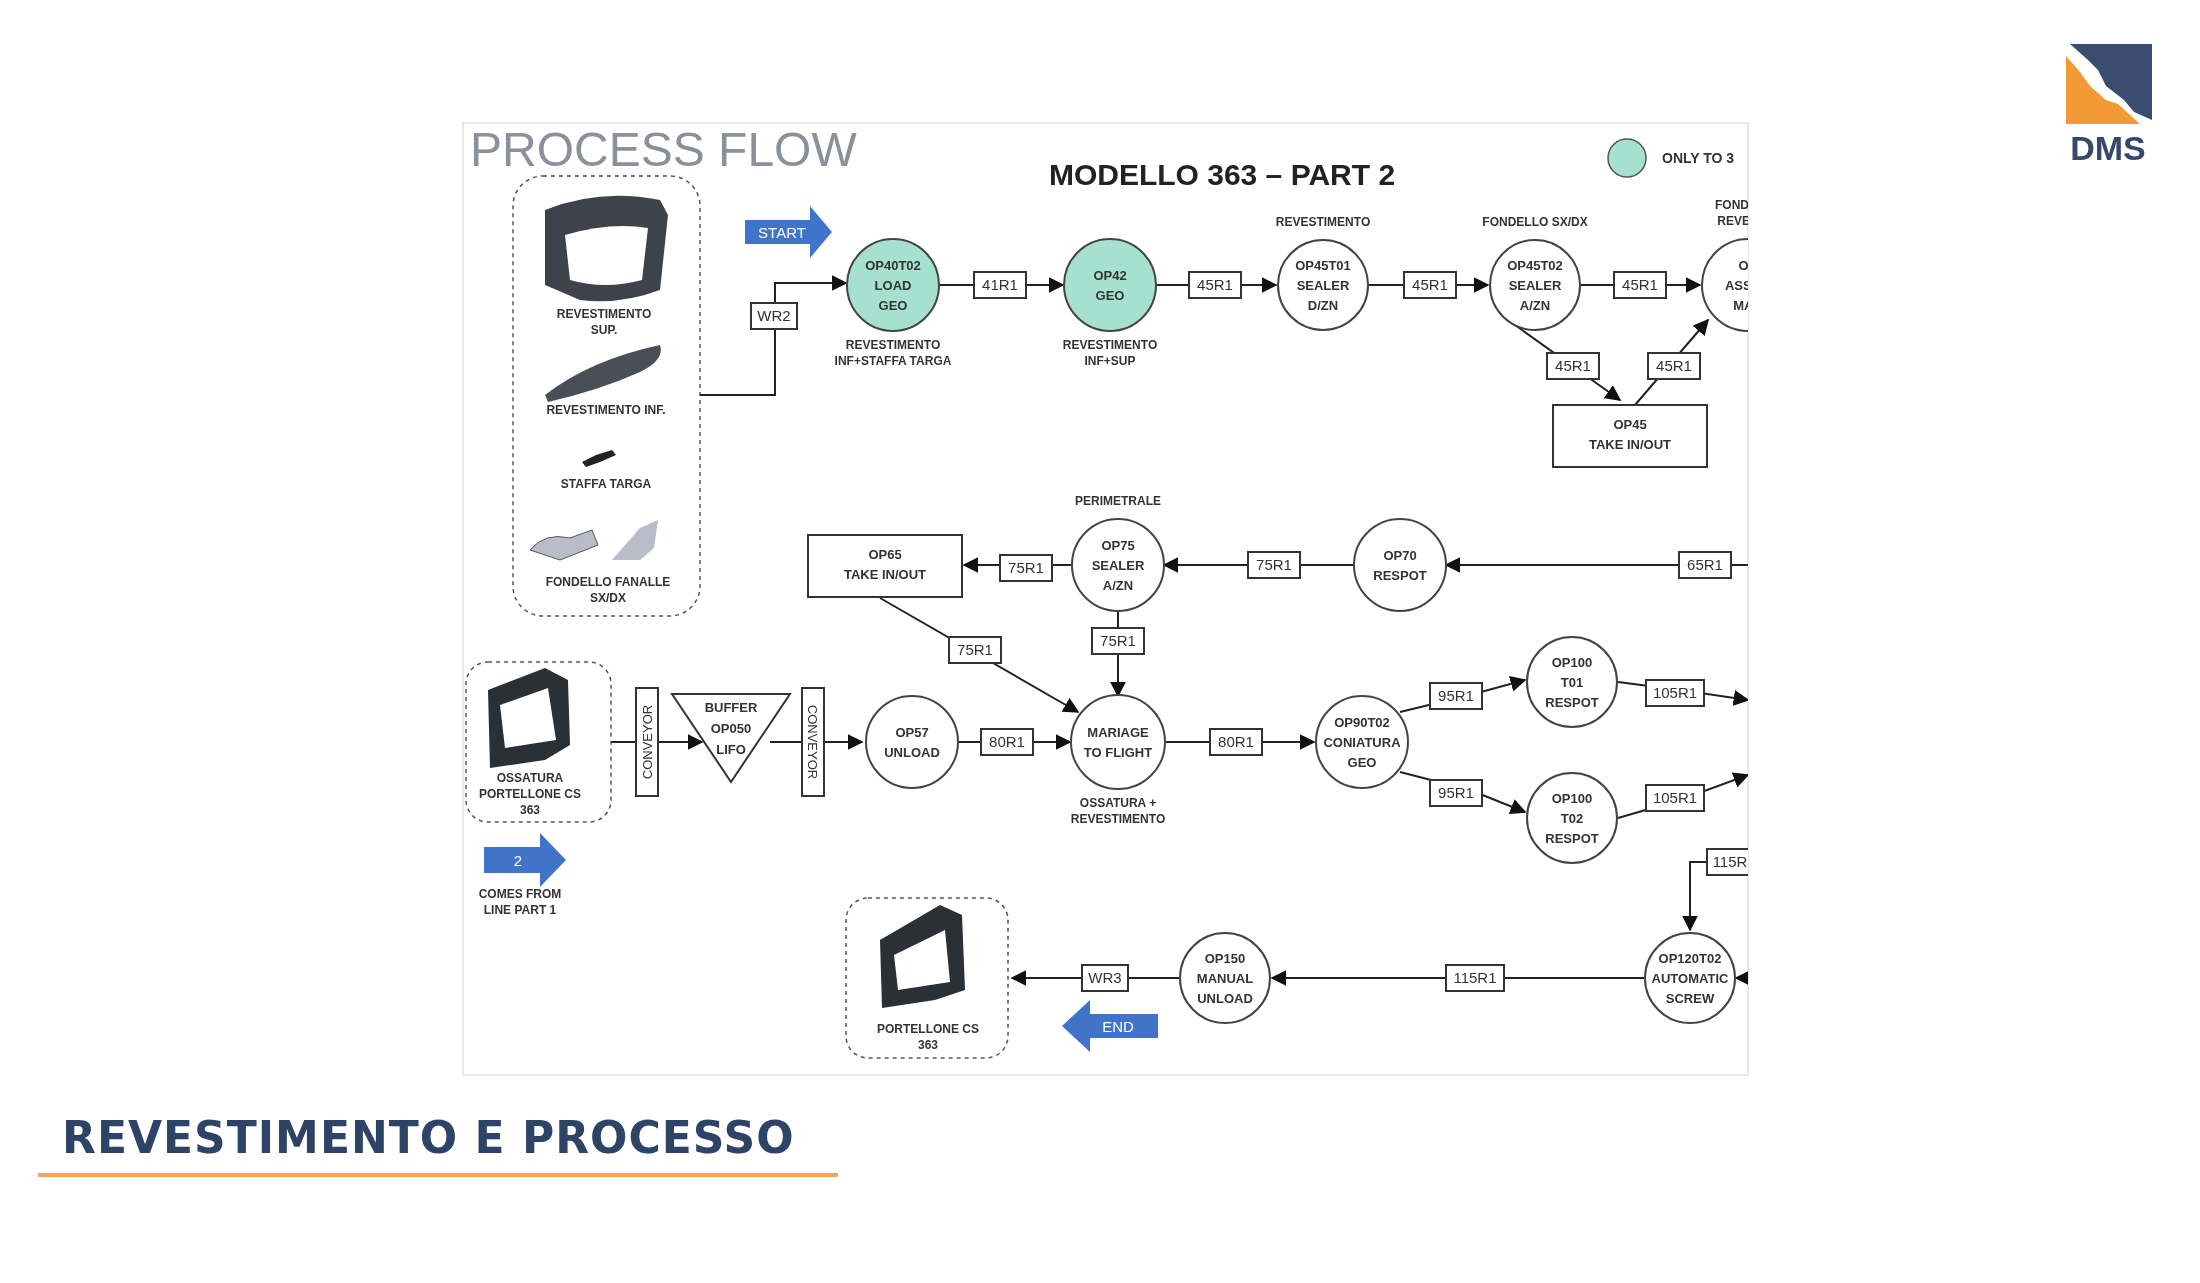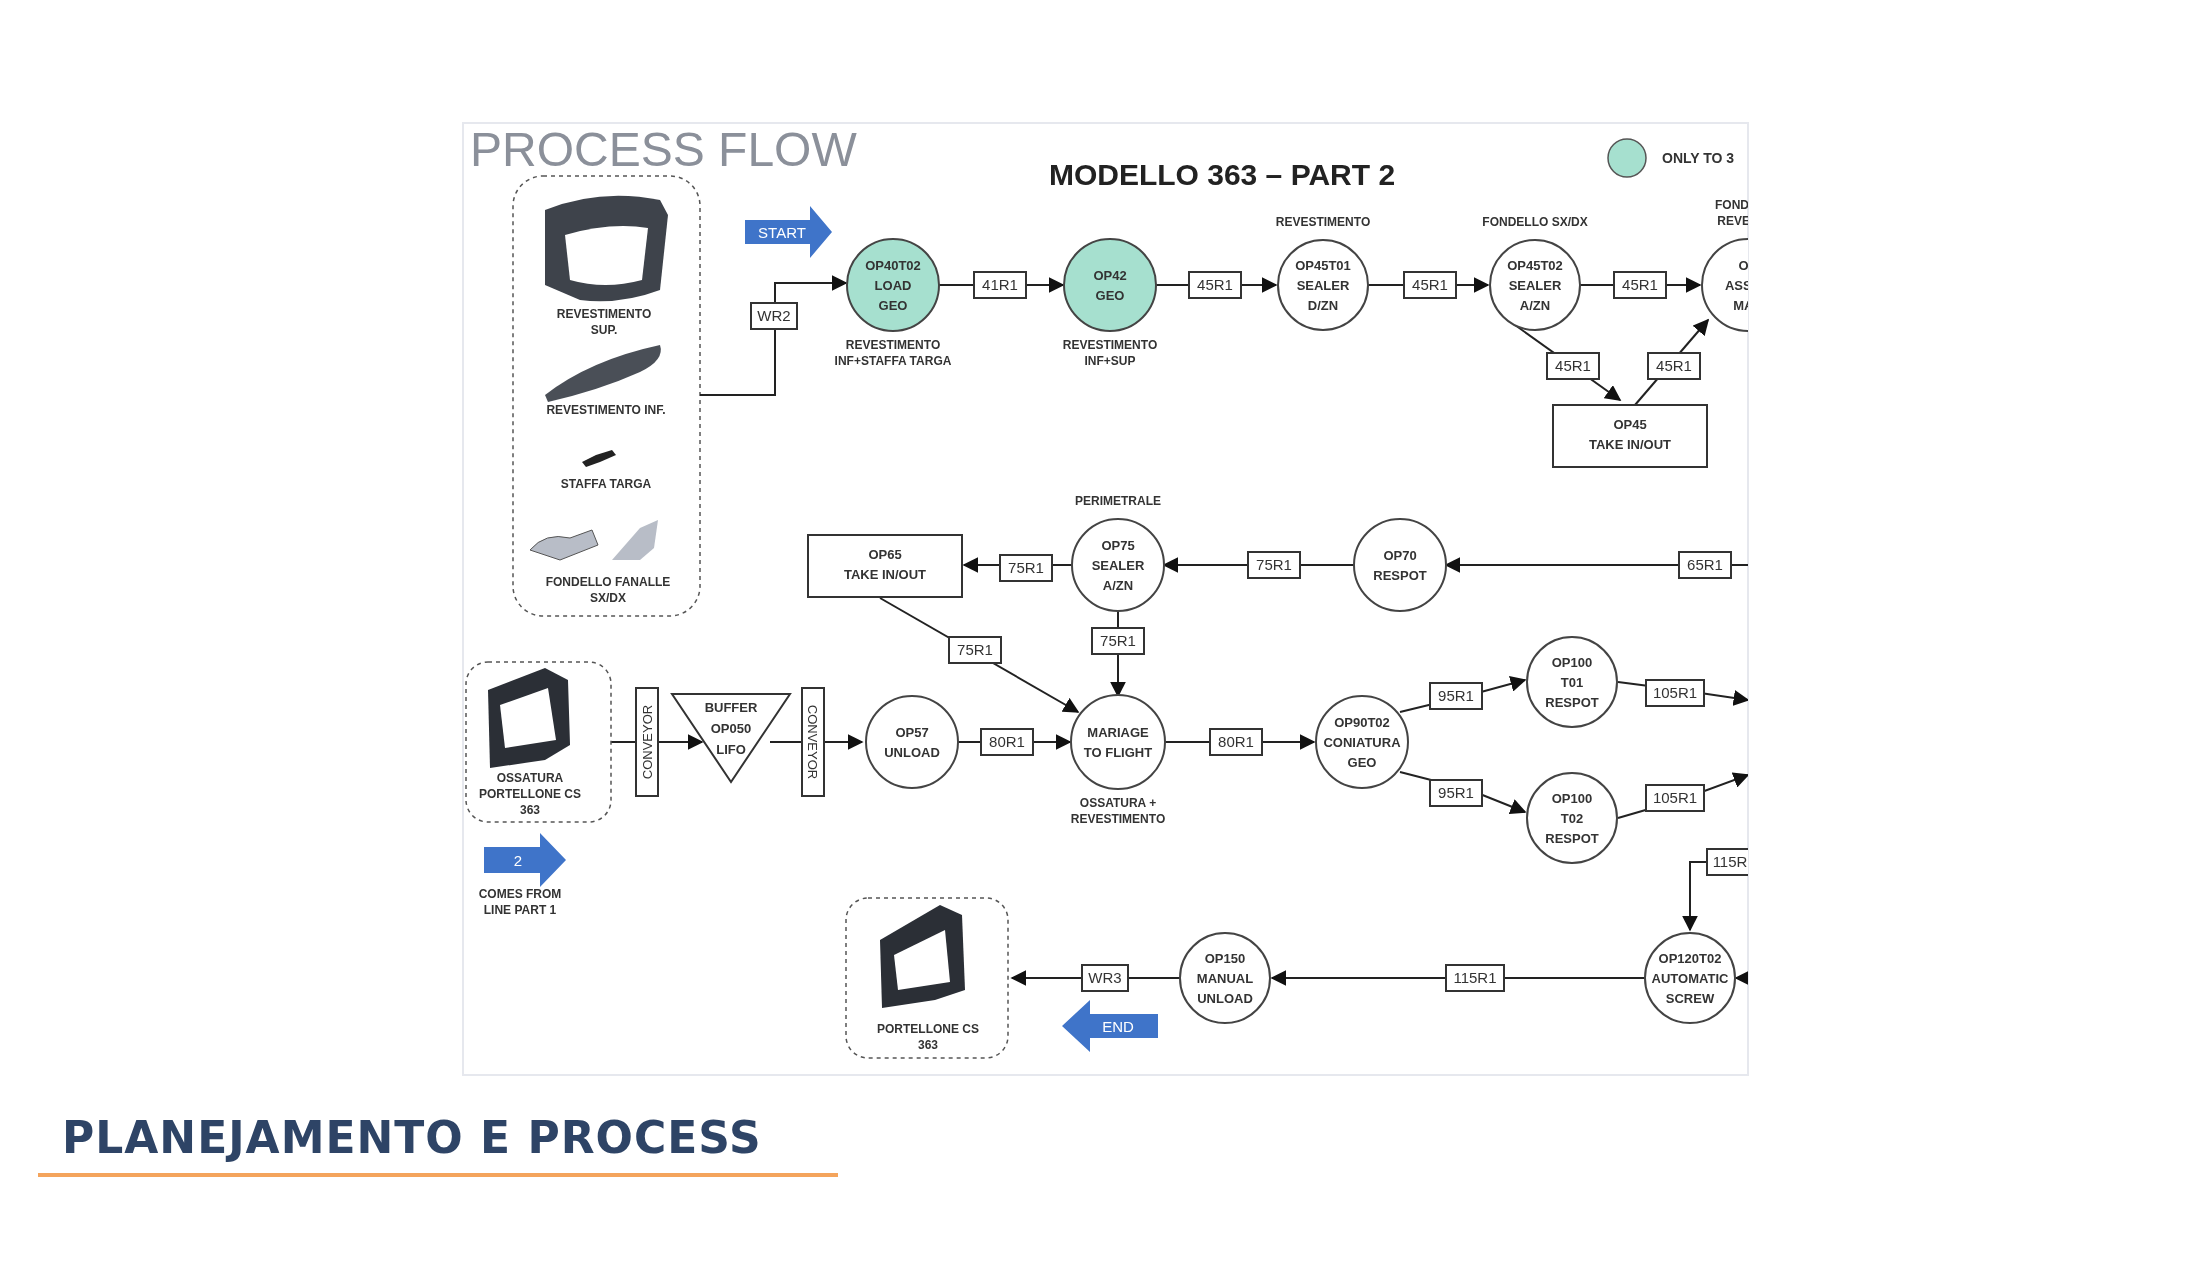--- a/index.html
+++ b/index.html
@@ -11,20 +11,27 @@
   svg text { font-family:"Liberation Sans", sans-serif; }
   .nodetxt { font-size:13px; font-weight:bold; fill:#333; text-anchor:middle; }
   .lbl { font-size:12px; font-weight:bold; fill:#333; text-anchor:middle; }
   .tag { font-size:15px; fill:#333; text-anchor:middle; }
 </style>
 </head>
 <body>
 
 <div id="slide">
 
+  <div class="logo">
+    <svg width="112" height="125" viewBox="0 0 112 125">
+      <polygon points="8,2 90,2 90,78 72,70 62,58 44,44 36,28 26,18" fill="#3a4d6e"></polygon>
+      <polygon points="4,14 18,30 28,44 44,58 56,62 78,82 4,82" fill="#f29a35"></polygon>
+      <text x="46" y="118" text-anchor="middle" font-size="34" font-weight="bold" fill="#35496b">DMS</text>
+    </svg>
+  </div>
 
   <svg id="diagram" width="2200" height="1283" style="position:absolute;left:0;top:0">
     <defs>
       <marker id="ah" viewBox="0 0 10 10" refX="9" refY="5" markerWidth="8" markerHeight="8" orient="auto-start-reverse">
         <path d="M0,0 L10,5 L0,10 z" fill="#111"></path>
       </marker>
       <clipPath id="cardclip">
           <rect x="463" y="123" width="1285" height="952"></rect>
         </clipPath>
     </defs>
@@ -320,15 +327,15 @@
             <text x="1475" y="983" class="tag">115R1</text>
           </g>
           <g>
             <rect x="1082" y="965" width="46" height="26" fill="#fff" stroke="#333" stroke-width="2"></rect>
             <text x="1105" y="983" class="tag">WR3</text>
           </g>
         </g>
     </g>
   </svg>
 
-  <div class="footer-title">PLANEJAMENTO E PROCESS</div>
+  <div class="footer-title">REVESTIMENTO E PROCESSO</div>
   <div class="footer-line"></div>
 </div>
 
 </body></html>

